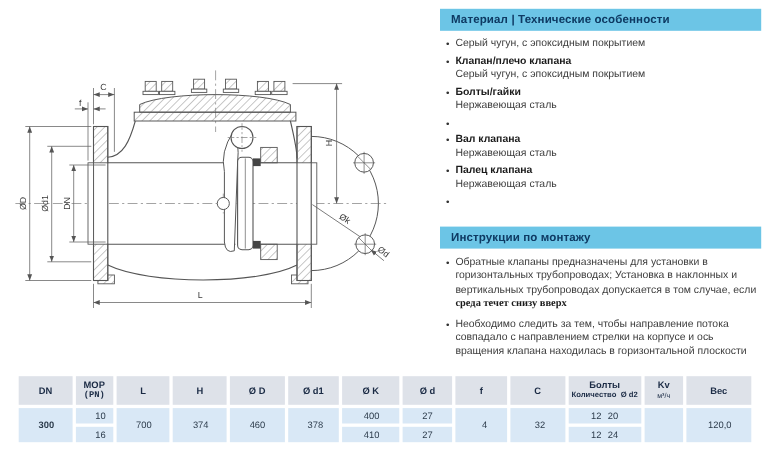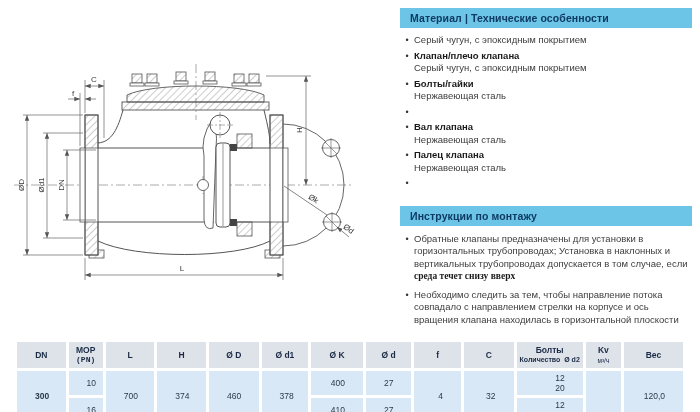--- a/index.html
+++ b/index.html
@@ -21,21 +21,21 @@
   .inst-item b{color:#1a1a1a;font-family:Liberation Serif, serif;}
   .mt{margin-top:16px;}
   
   .dim-table{position:absolute;left:14px;top:339px;width:672px;border-collapse:separate;
              border-spacing:3px;table-layout:fixed;}
   .dim-table th{background:#dee2e9;color:#1b2b45;font-weight:bold;font-size:8.5px;
                 padding:3px 1px;line-height:1.2;text-align:center;vertical-align:middle;}
   .dim-table td{background:#d9e8f6;color:#2b3a4a;font-size:8.5px;padding:2px 18px;
                 text-align:right;vertical-align:middle;}
   .sub-row{display:flex;justify-content:space-around;font-size:7px;font-weight:bold;margin-top:1px;}
-  .sub-vals{display:flex;justify-content:space-around;flex-direction:column;}
+  .sub-vals{display:flex;justify-content:space-around;}
   .kv-unit{font-size:6.5px;font-weight:normal;margin-top:1px;}
   .mop-sub{font-size:8px;font-family:Liberation Mono, monospace;}
 </style>
 </head>
 <body>
 
 <div class="page">
 
   <div class="drawing">
     <svg width="392" height="302" viewBox="0 40 392 302">

